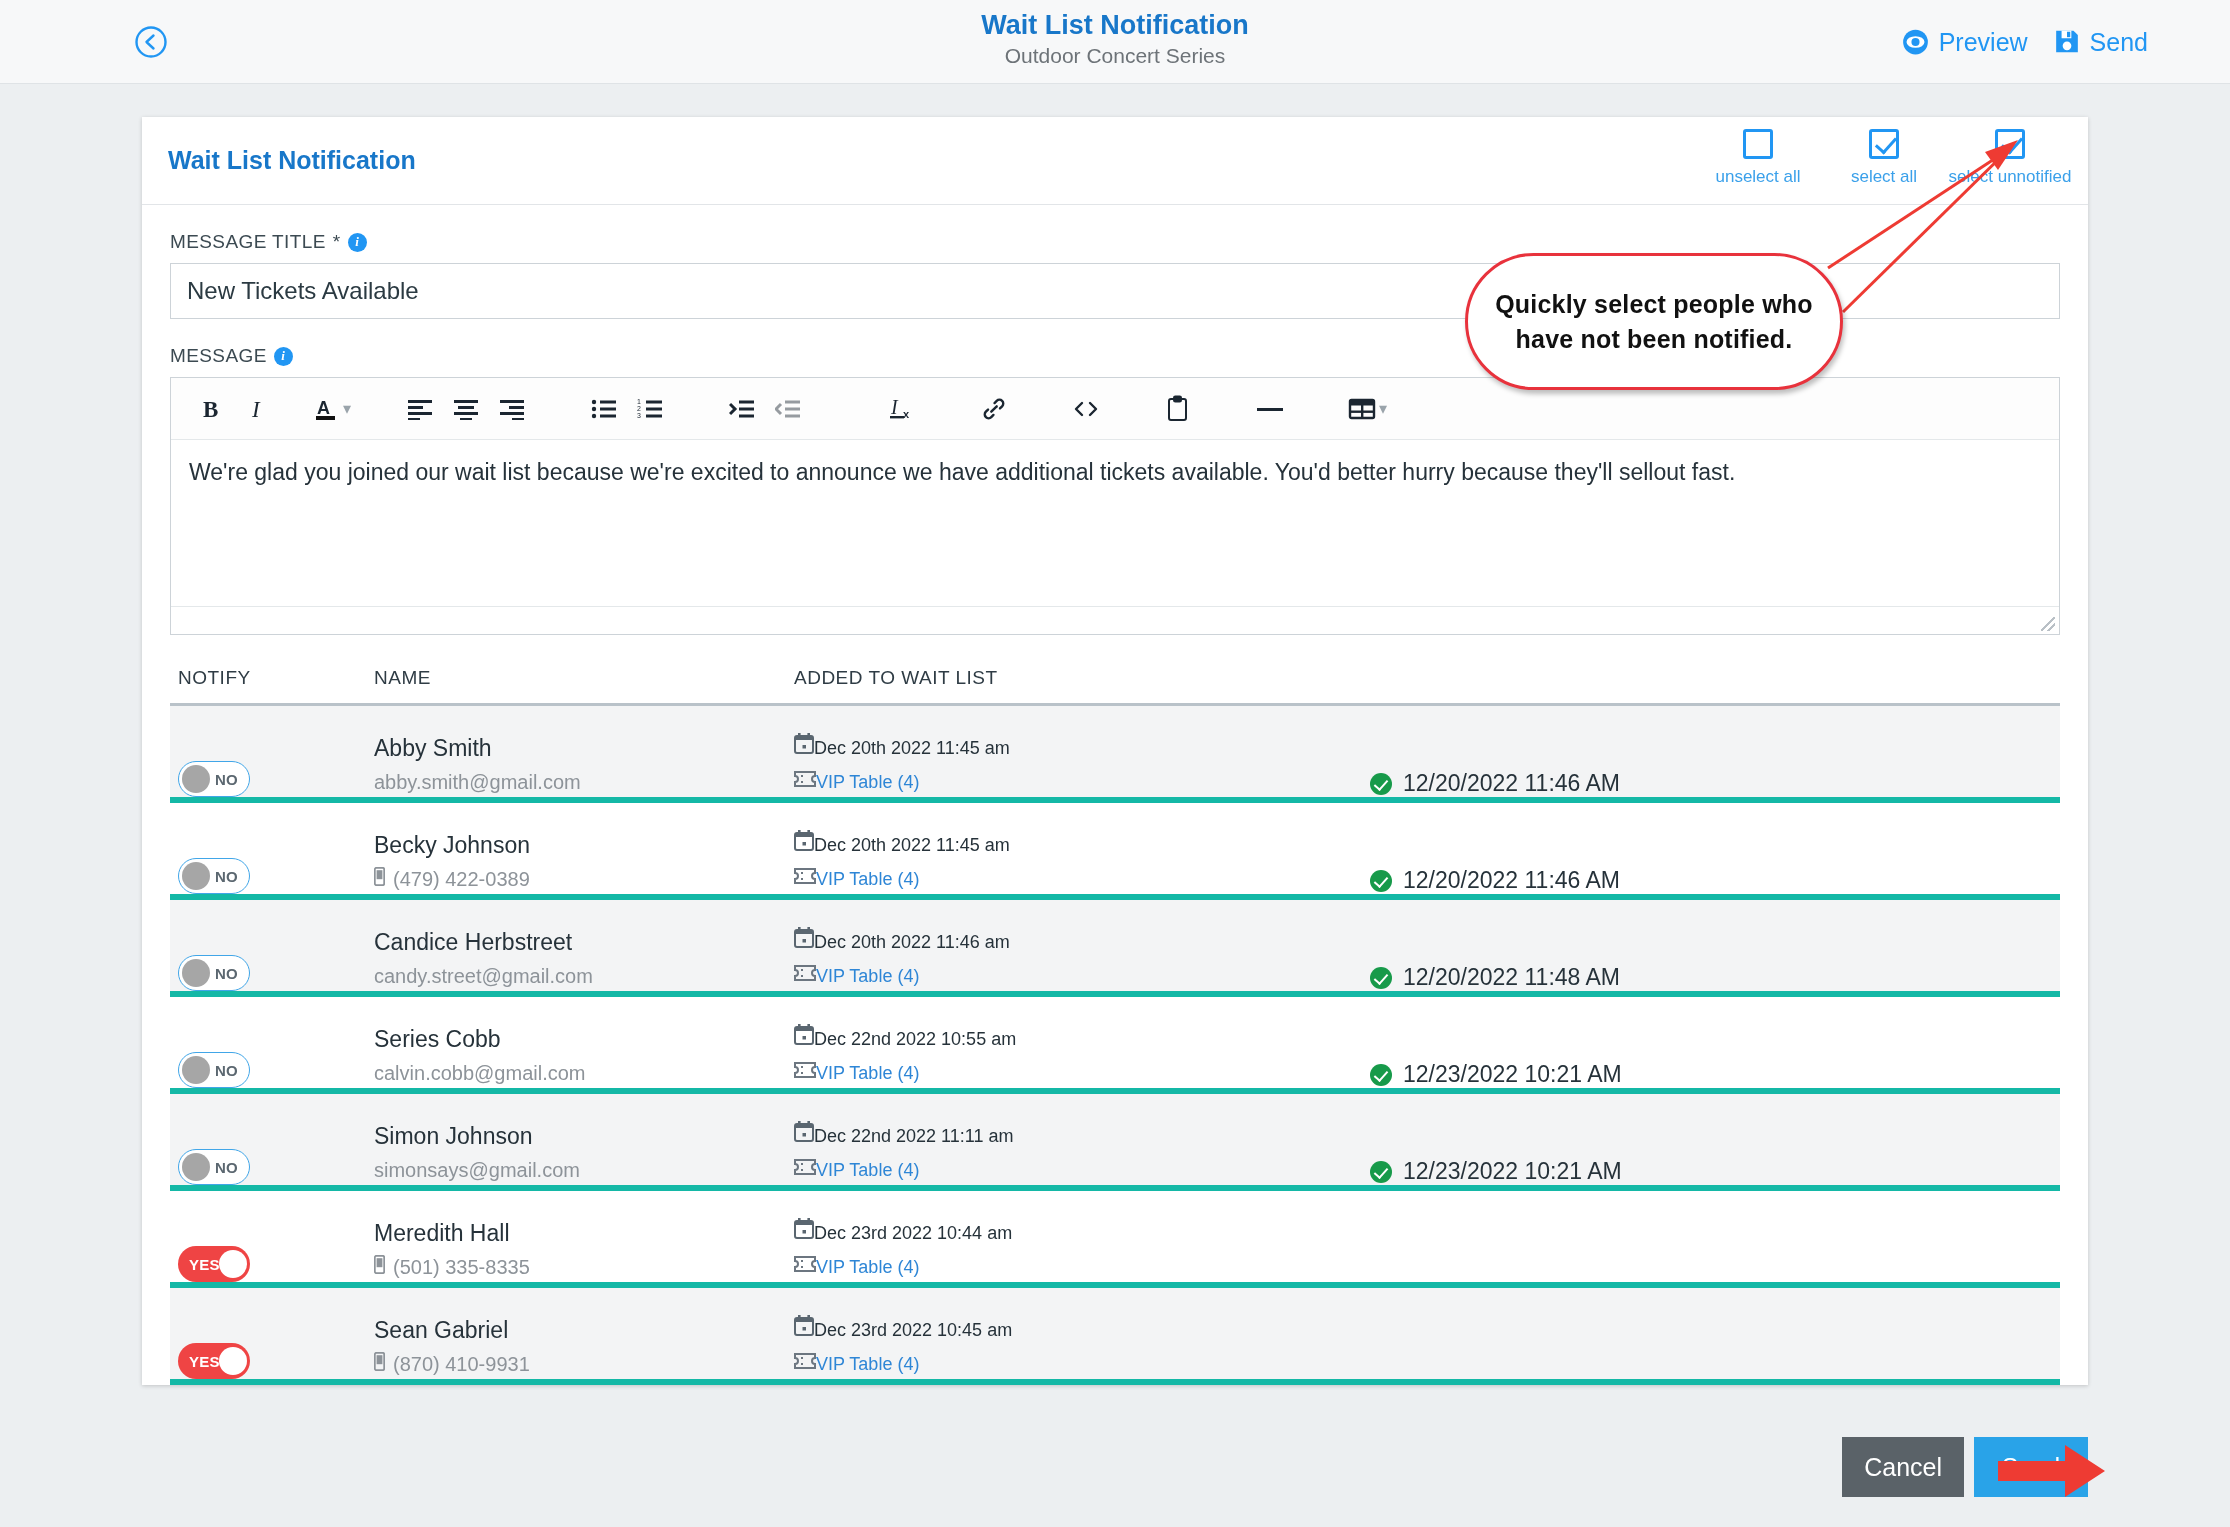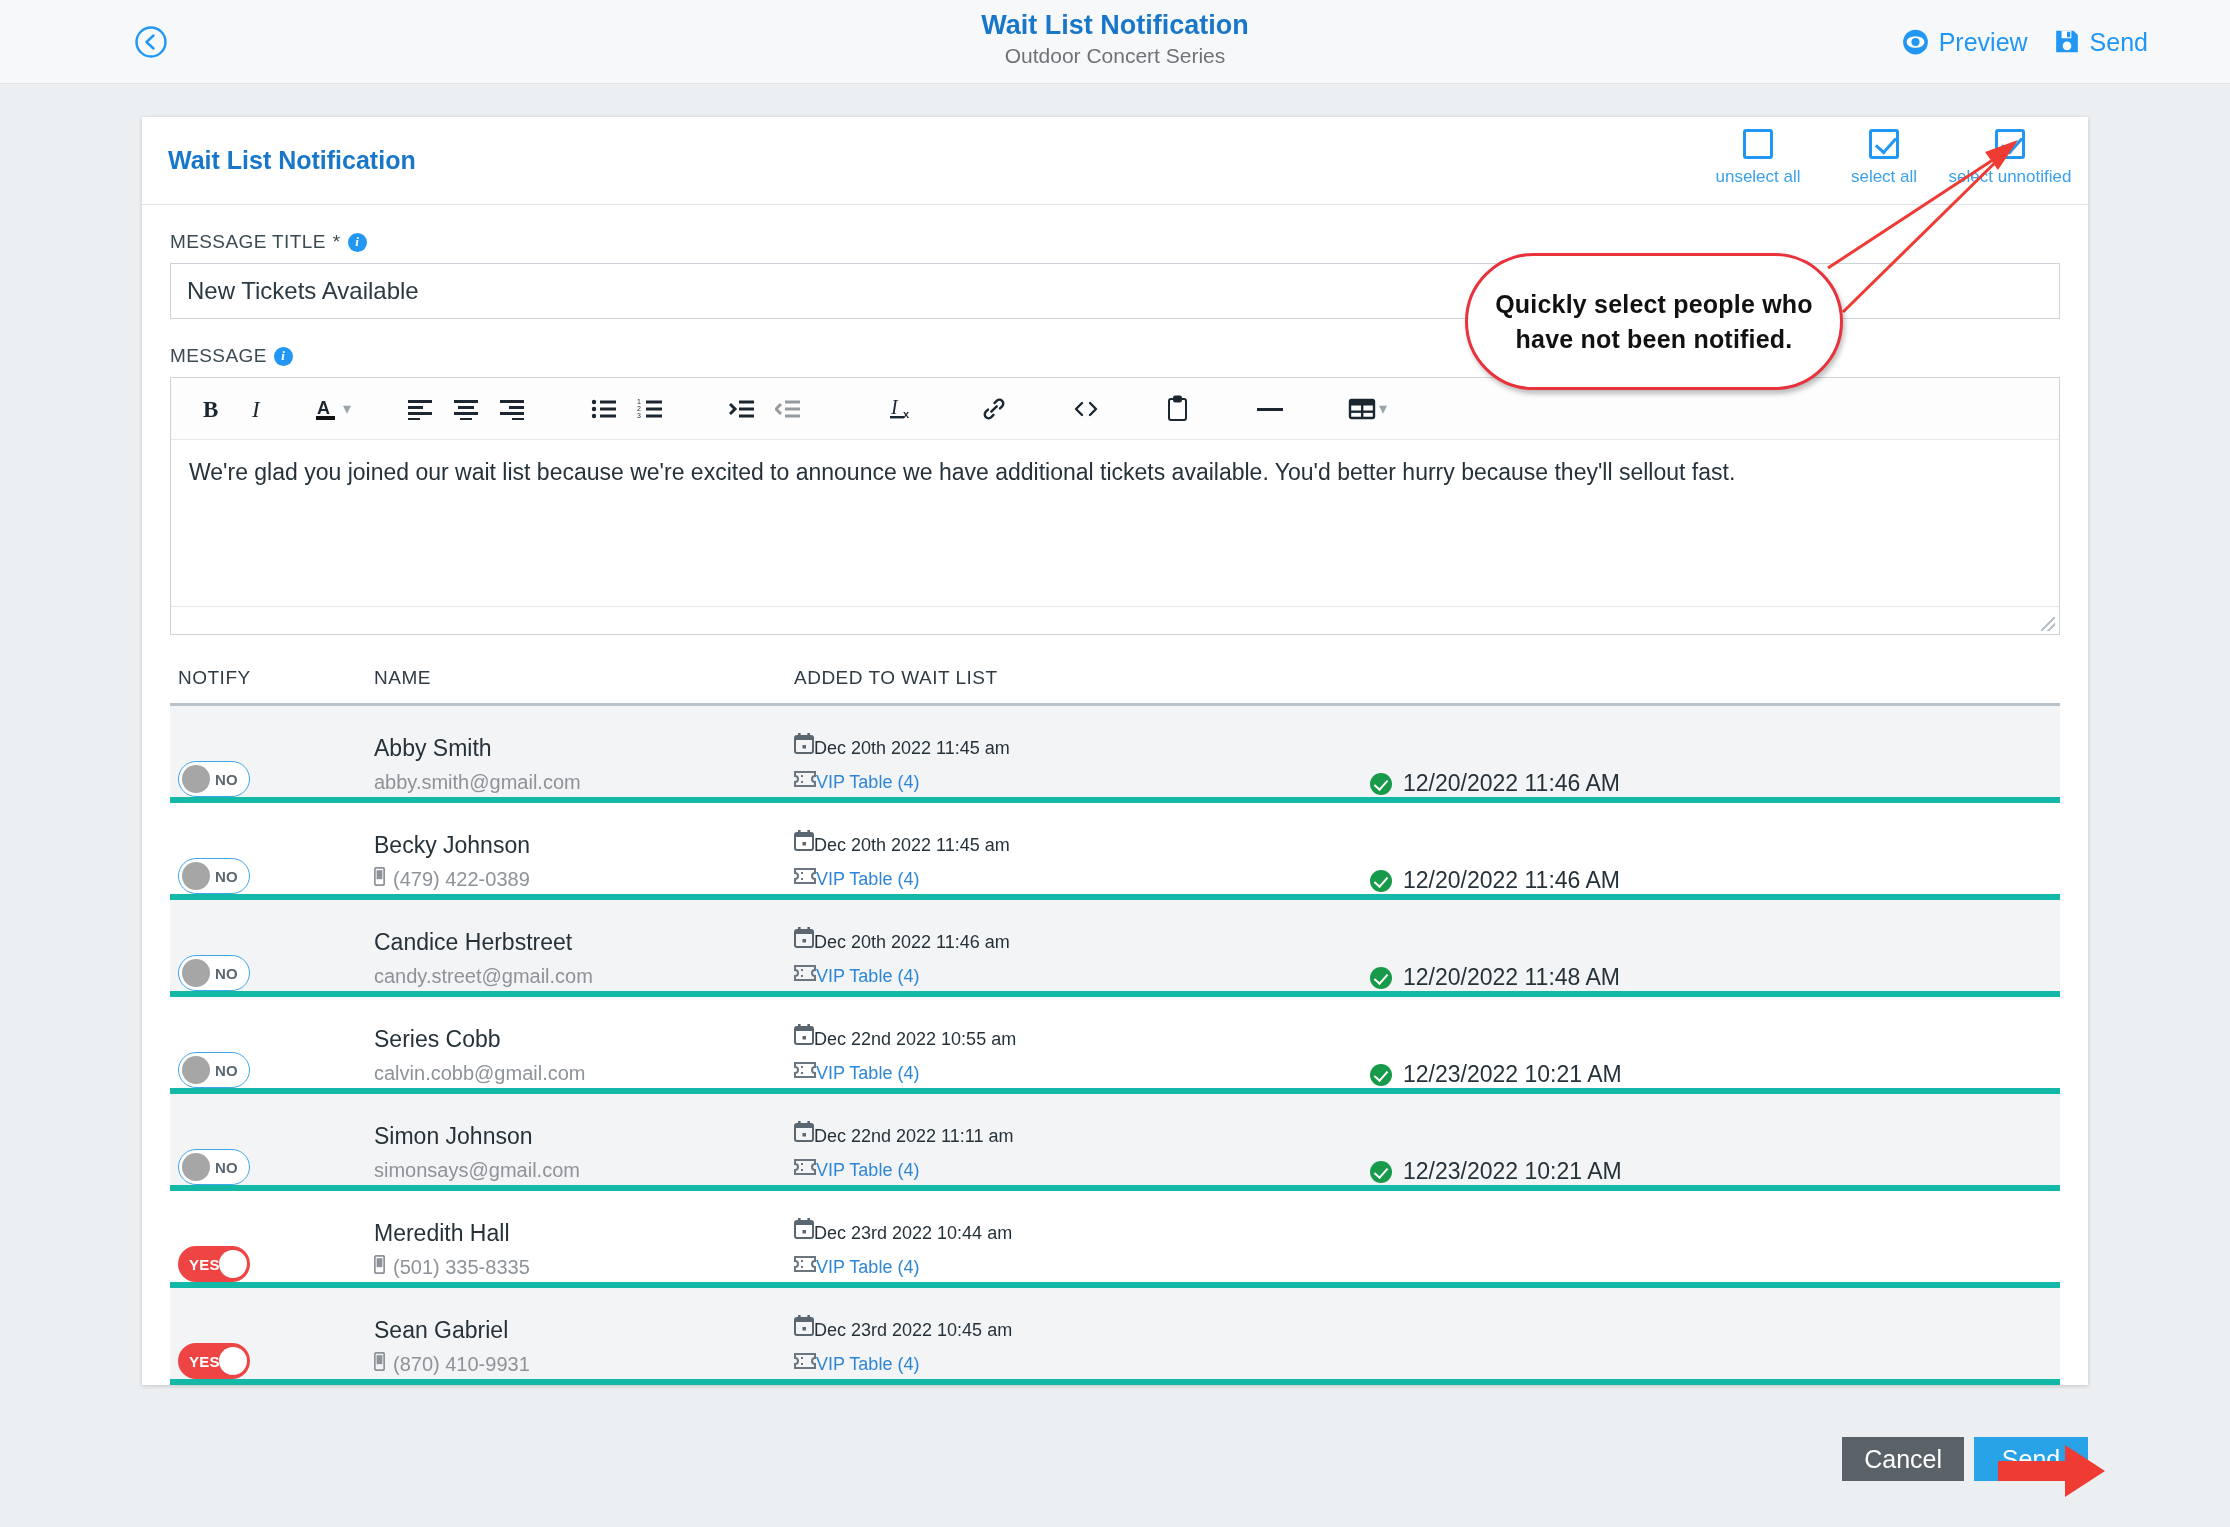--- a/index.html
+++ b/index.html
@@ -191,21 +191,21 @@
     content:""; position:absolute; left:7px; top:4px; width:6px; height:11px;
     border: solid #fff; border-width: 0 2.5px 2.5px 0; transform: rotate(42deg);
   }
 
   
   .footer {
     position: absolute; right: 142px; top: 1437px;
     display: flex; gap: 10px;
   }
   .btn {
-    height: 44px; min-width: 114px; padding: 0 22px;
+    height: 60px; min-width: 114px; padding: 0 22px;
     border: none; color: #fff; font-size: 25px; cursor: pointer;
     font-family: "Liberation Sans", sans-serif;
     display:flex; align-items:center; justify-content:center;
   }
   .btn-cancel { background: #5a6268; }
   .btn-send   { background: #29a3e8; }
 
   
   .anno-layer {
     position: absolute; left:0; top:0; width: 2230px; height: 1527px;

